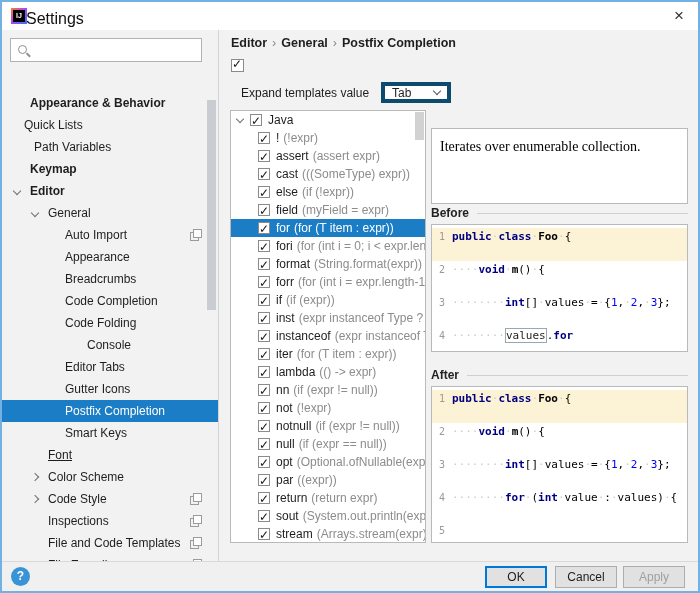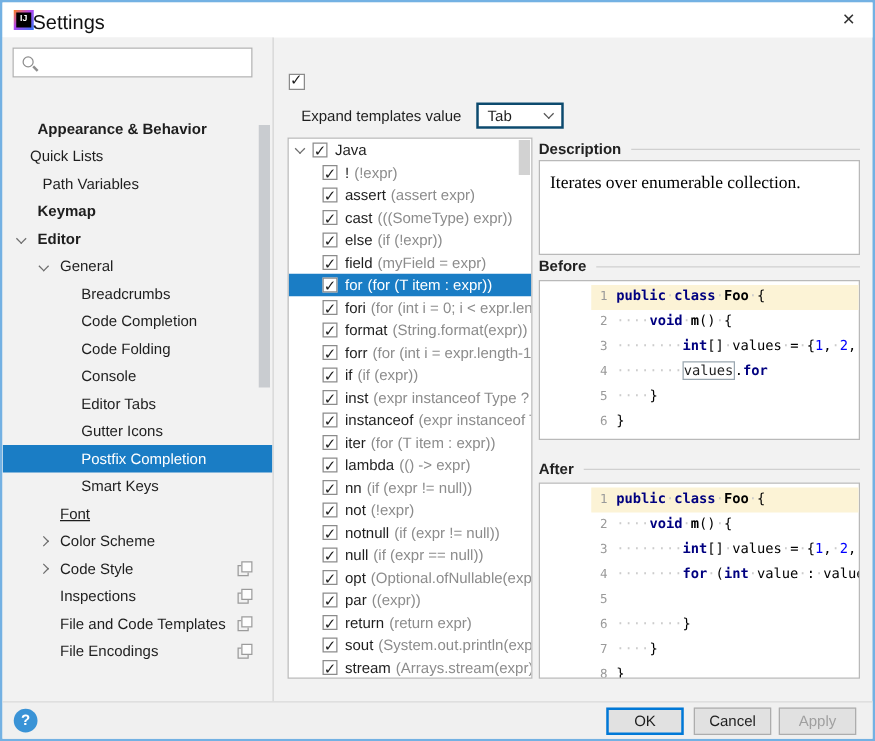--- a/index.html
+++ b/index.html
@@ -44,21 +44,21 @@
   
   .breadcrumb{position:absolute;left:231px;top:36px;font-weight:bold;font-size:12.5px;}
   .breadcrumb .sep{color:#888;font-weight:normal;margin:0 5px;}
   .cb{width:13px;height:13px;background:#fff;border:1px solid #8b8b8b;display:inline-block;position:relative;flex:none;}
   .cb .mark{position:absolute;left:0px;top:-3px;font-size:12px;color:#1a1a1a;}
   .enable-row{position:absolute;left:231px;top:59px;display:flex;align-items:center;cursor:pointer;}
   .enable-row .txt{margin-left:7px;}
   .mn{text-decoration:underline;}
   .expand-row{position:absolute;left:241px;top:82px;height:21px;display:flex;align-items:center;}
   .expand-row .txt{margin-right:12px;}
-  .dropdown{width:70px;height:21px;background:#fff;border:2px solid #0c4a6e;display:flex;align-items:center;padding:0 7px;cursor:pointer;}
+  .dropdown{width:70px;height:21px;background:#fff;border:4px solid #0c4a6e;display:flex;align-items:center;padding:0 7px;cursor:pointer;}
   .dropdown .val{flex:1;}
   .dd-chev{width:6px;height:6px;border-right:1.2px solid #555;border-bottom:1.2px solid #555;transform:rotate(45deg);margin-top:-3px;}
 
   
   .tree{position:absolute;left:230px;top:110px;width:196px;height:433px;background:#fff;border:1px solid var(--panel-border);overflow:hidden;}
   .tree-row{position:relative;height:18px;line-height:18px;display:flex;align-items:center;white-space:nowrap;overflow:hidden;cursor:pointer;}
   .tree-row .cb{width:12px;height:12px;margin-right:6px;}
   .tree-row .nm{font-weight:normal;margin-right:4px;}
   .tree-row .ds{color:var(--desc-gray);}
   .tree-row.sel{background:var(--accent);}
@@ -67,21 +67,21 @@
   .root-row .chev{position:static;margin-right:7px;margin-top:-3px;}
   .tmpl{padding-left:27px;}
   .tree-thumb{position:absolute;top:1px;right:1px;width:9px;height:28px;background:#d2d2d2;}
 
   
   .tsep{position:absolute;display:flex;align-items:center;height:14px;font-weight:bold;color:#222;}
   .tsep .line{flex:1;height:1px;background:#d0d0d0;margin-left:8px;}
   .panelbox{position:absolute;background:#fff;border:1px solid var(--panel-border);overflow:hidden;}
   .desc-text{font-family:"Liberation Serif","DejaVu Serif",serif;font-size:14px;padding:10px 8px;color:#000;}
   .code{font-family:"DejaVu Sans Mono","Liberation Mono",monospace;font-size:11px;padding-top:3px;}
-  .code-line{height:20px;line-height:18px;white-space:pre;margin-left:41px;}
+  .code-line{height:33px;line-height:18px;white-space:pre;}
   .code-line.hl{background:var(--line-highlight);}
   .ln{display:inline-block;width:13px;text-align:right;margin-right:7px;color:#9a9a9a;font-size:10px;}
   .tok-kw{color:var(--keyword);font-weight:bold;}
   .tok-num{color:var(--number);}
   .tok-decl{font-weight:bold;color:#000;}
   .tok-ws{color:#ccc;}
   .tok-pl{color:#000;}
   .tok-box{border:1px solid #9aa7b0;background:#fff;}
 
   
@@ -107,38 +107,41 @@
     <div class="searchbox">
       <span class="mag"></span>
     </div>
     <div id="sb-items">
         <div class="sb-row" style="padding-left: 28px;"><span class="lbl b">Appearance &amp; Behavior</span></div>
         <div class="sb-row" style="padding-left: 22px;"><span class="lbl">Quick Lists</span></div>
         <div class="sb-row" style="padding-left: 32px;"><span class="lbl">Path Variables</span></div>
         <div class="sb-row" style="padding-left: 28px;"><span class="lbl b">Keymap</span></div>
         <div class="sb-row" style="padding-left: 28px;"><span class="chev down" style="left: 12px;"></span><span class="lbl b">Editor</span></div>
         <div class="sb-row" style="padding-left: 46px;"><span class="chev down" style="left: 30px;"></span><span class="lbl">General</span></div>
+        <div class="sb-row" style="padding-left: 63px;"><span class="lbl">Auto Import</span><span class="reset-ic"></span></div>
+        <div class="sb-row" style="padding-left: 63px;"><span class="lbl">Appearance</span></div>
         <div class="sb-row" style="padding-left: 63px;"><span class="lbl">Breadcrumbs</span></div>
         <div class="sb-row" style="padding-left: 63px;"><span class="lbl">Code Completion</span></div>
         <div class="sb-row" style="padding-left: 63px;"><span class="lbl">Code Folding</span></div>
-        <div class="sb-row" style="padding-left: 63px;"><span class="lbl">Console</span></div>
+        <div class="sb-row" style="padding-left: 85px;"><span class="lbl">Console</span></div>
         <div class="sb-row" style="padding-left: 63px;"><span class="lbl">Editor Tabs</span></div>
         <div class="sb-row" style="padding-left: 63px;"><span class="lbl">Gutter Icons</span></div>
         <div class="sb-row sel" style="padding-left: 63px;"><span class="lbl">Postfix Completion</span></div>
         <div class="sb-row" style="padding-left: 63px;"><span class="lbl">Smart Keys</span></div>
         <div class="sb-row" style="padding-left: 46px; text-decoration: underline;"><span class="lbl">Font</span></div>
         <div class="sb-row" style="padding-left: 46px;"><span class="chev right" style="left: 30px;"></span><span class="lbl">Color Scheme</span></div>
         <div class="sb-row" style="padding-left: 46px;"><span class="chev right" style="left: 30px;"></span><span class="lbl">Code Style</span><span class="reset-ic"></span></div>
         <div class="sb-row" style="padding-left: 46px;"><span class="lbl">Inspections</span><span class="reset-ic"></span></div>
         <div class="sb-row" style="padding-left: 46px;"><span class="lbl">File and Code Templates</span><span class="reset-ic"></span></div>
         <div class="sb-row" style="padding-left: 46px;"><span class="lbl">File Encodings</span><span class="reset-ic"></span></div>
       </div>
     <div class="sb-thumb"></div>
   </div>
 
+  <div class="breadcrumb" id="breadcrumb"><span>Editor</span><span class="sep">›</span><span>General</span><span class="sep">›</span><span>Postfix Completion</span></div>
 
   <div class="enable-row">
     <span class="cb">
         <span class="mark">✓</span>
       </span>
   </div>
 
   <div class="expand-row">
     <span class="txt">Expand templates value</span>
     <div class="dropdown">
@@ -314,24 +317,20 @@
           <span class="cb">
             <span class="mark">✓</span>
           </span>
           <span class="nm">stream</span>
           <span class="ds">(Arrays.stream(expr))</span>
         </div>
       </div>
     <div class="tree-thumb"></div>
   </div>
 
-  <div class="tsep" style="left:431px;top:112px;width:257px;">
-    <span>Description</span>
-      <span class="line"></span>
-  </div>
   <div class="panelbox" style="left:431px;top:128px;width:257px;height:76px;">
     <div class="desc-text">Iterates over enumerable collection.</div>
   </div>
 
   <div class="tsep" style="left:431px;top:206px;width:257px;">
     <span>Before</span>
       <span class="line"></span>
   </div>
   <div class="panelbox code" style="left:431px;top:224px;width:257px;height:128px;" id="before-code">
       <div class="code-line hl"><span class="ln">1</span><span class="tok-kw">public</span><span class="tok-ws">·</span><span class="tok-kw">class</span><span class="tok-ws">·</span><span class="tok-decl">Foo</span><span class="tok-ws">·</span><span class="tok-pl">{</span></div>

